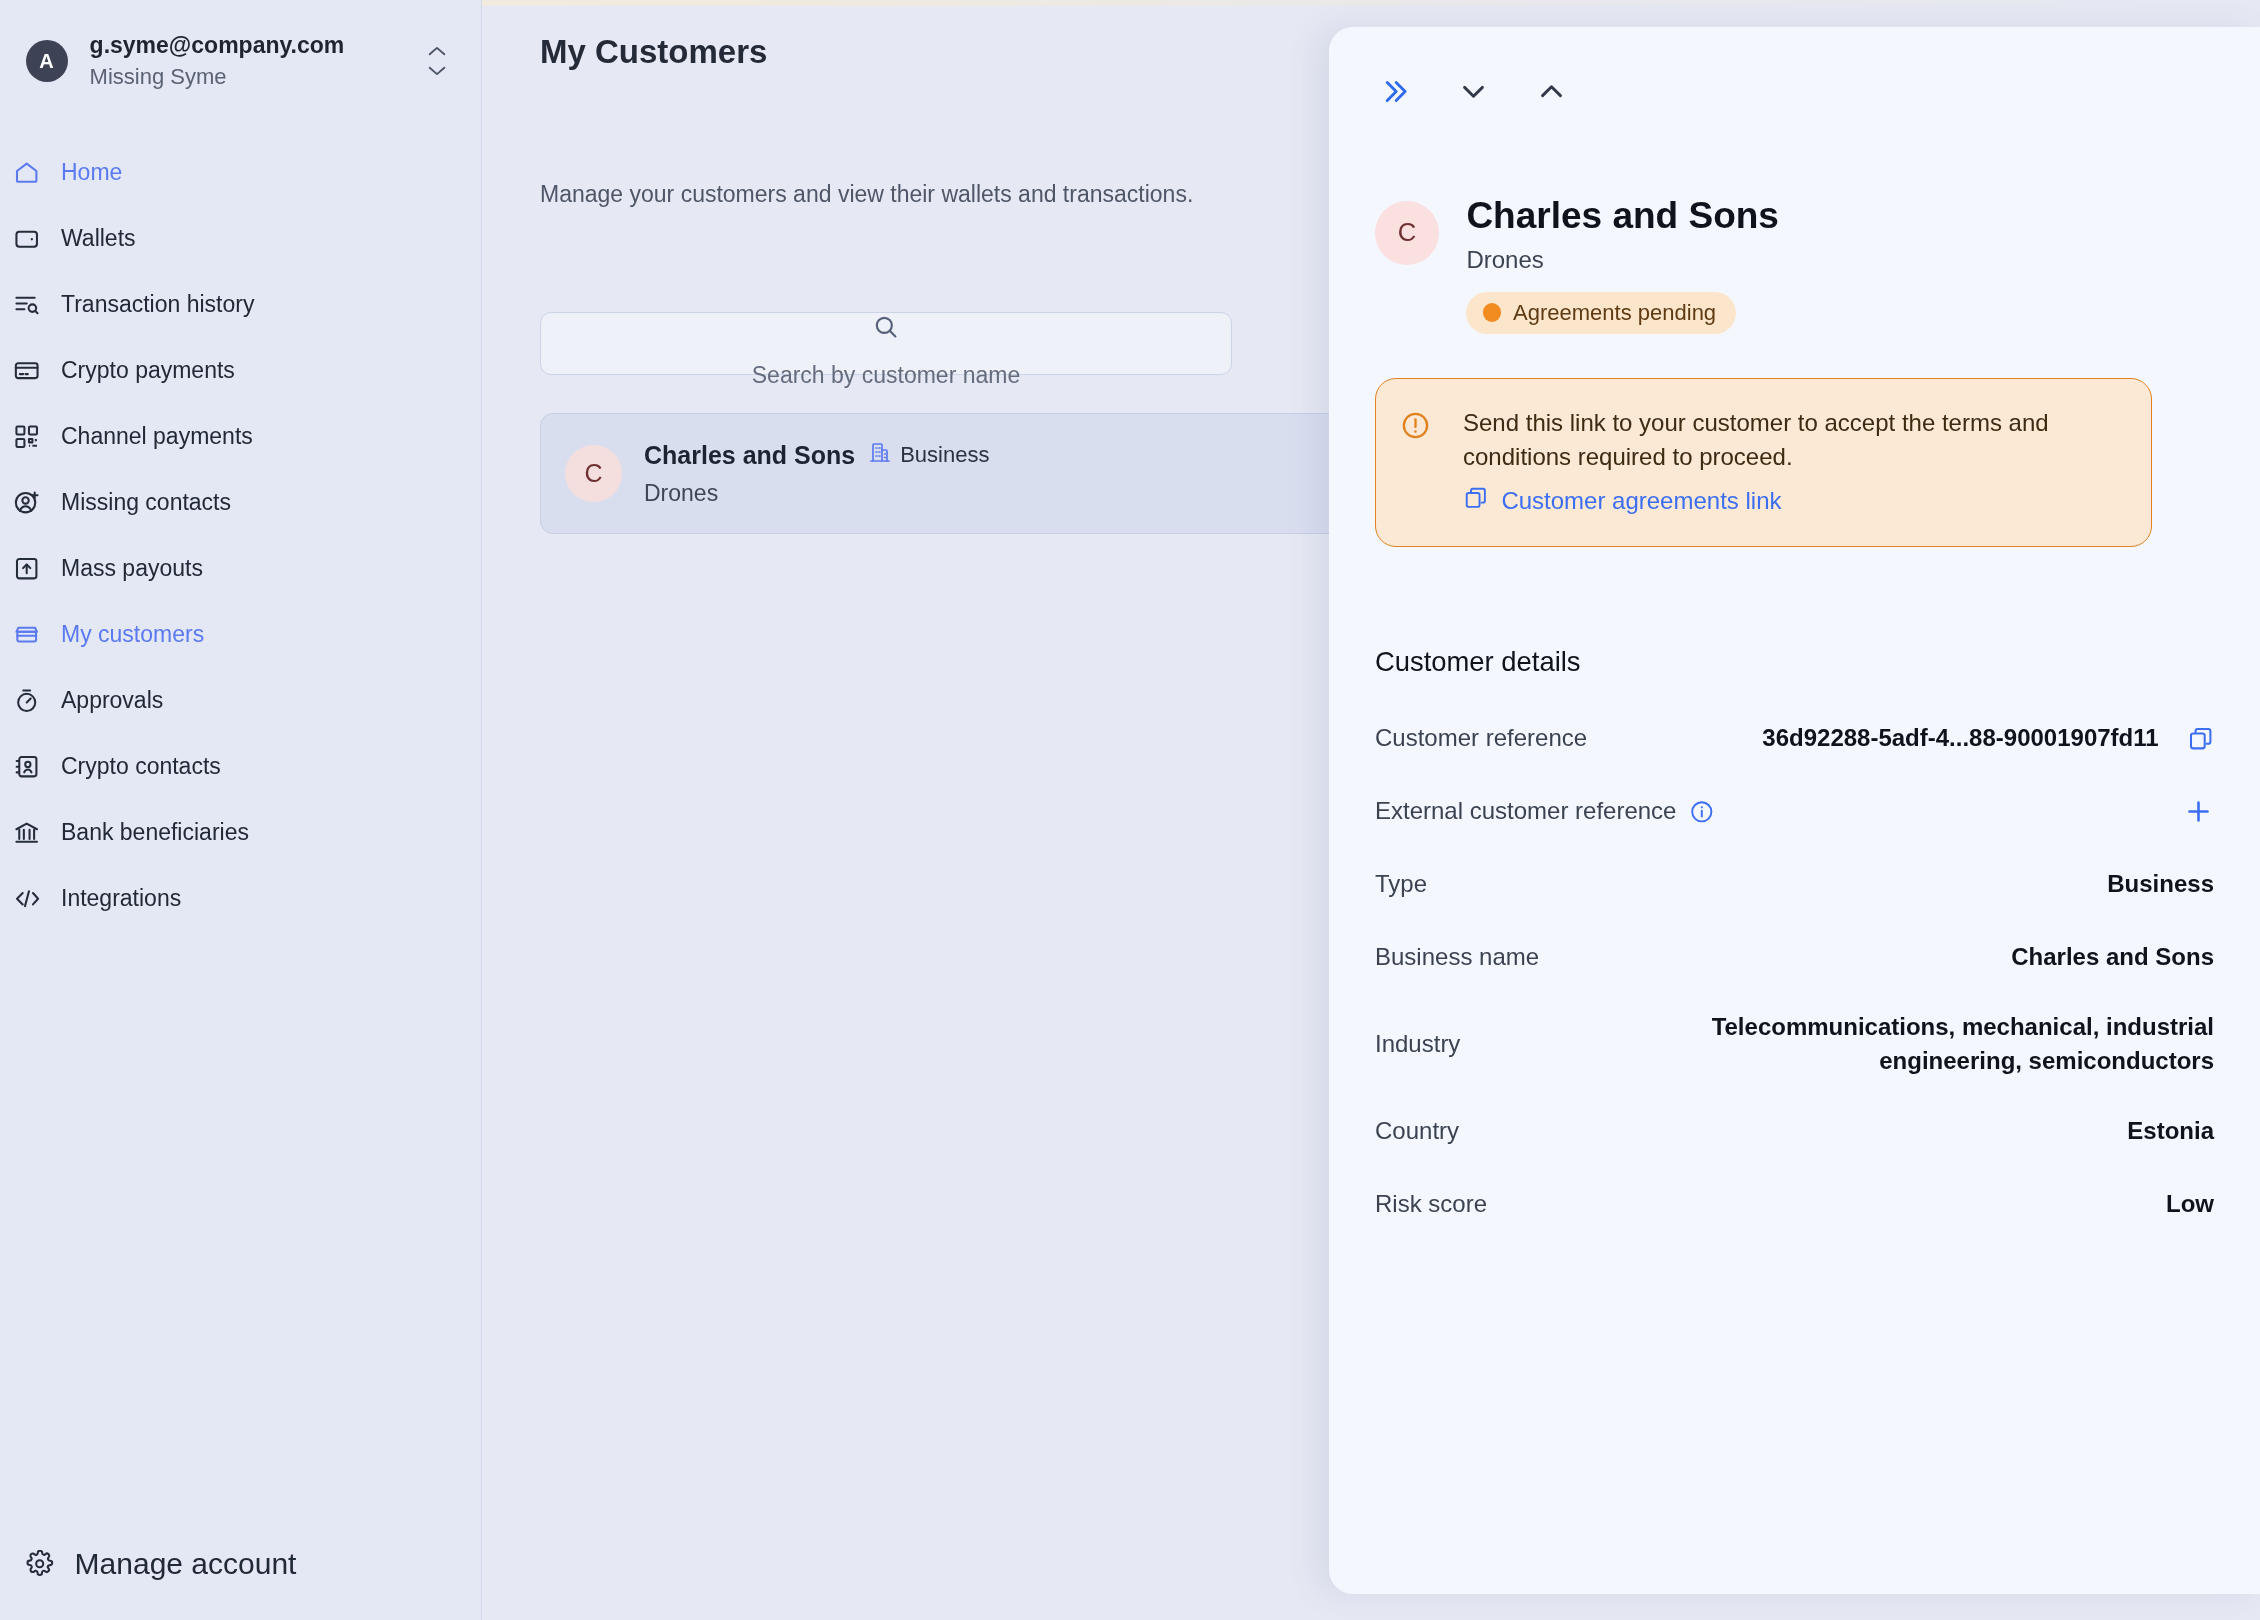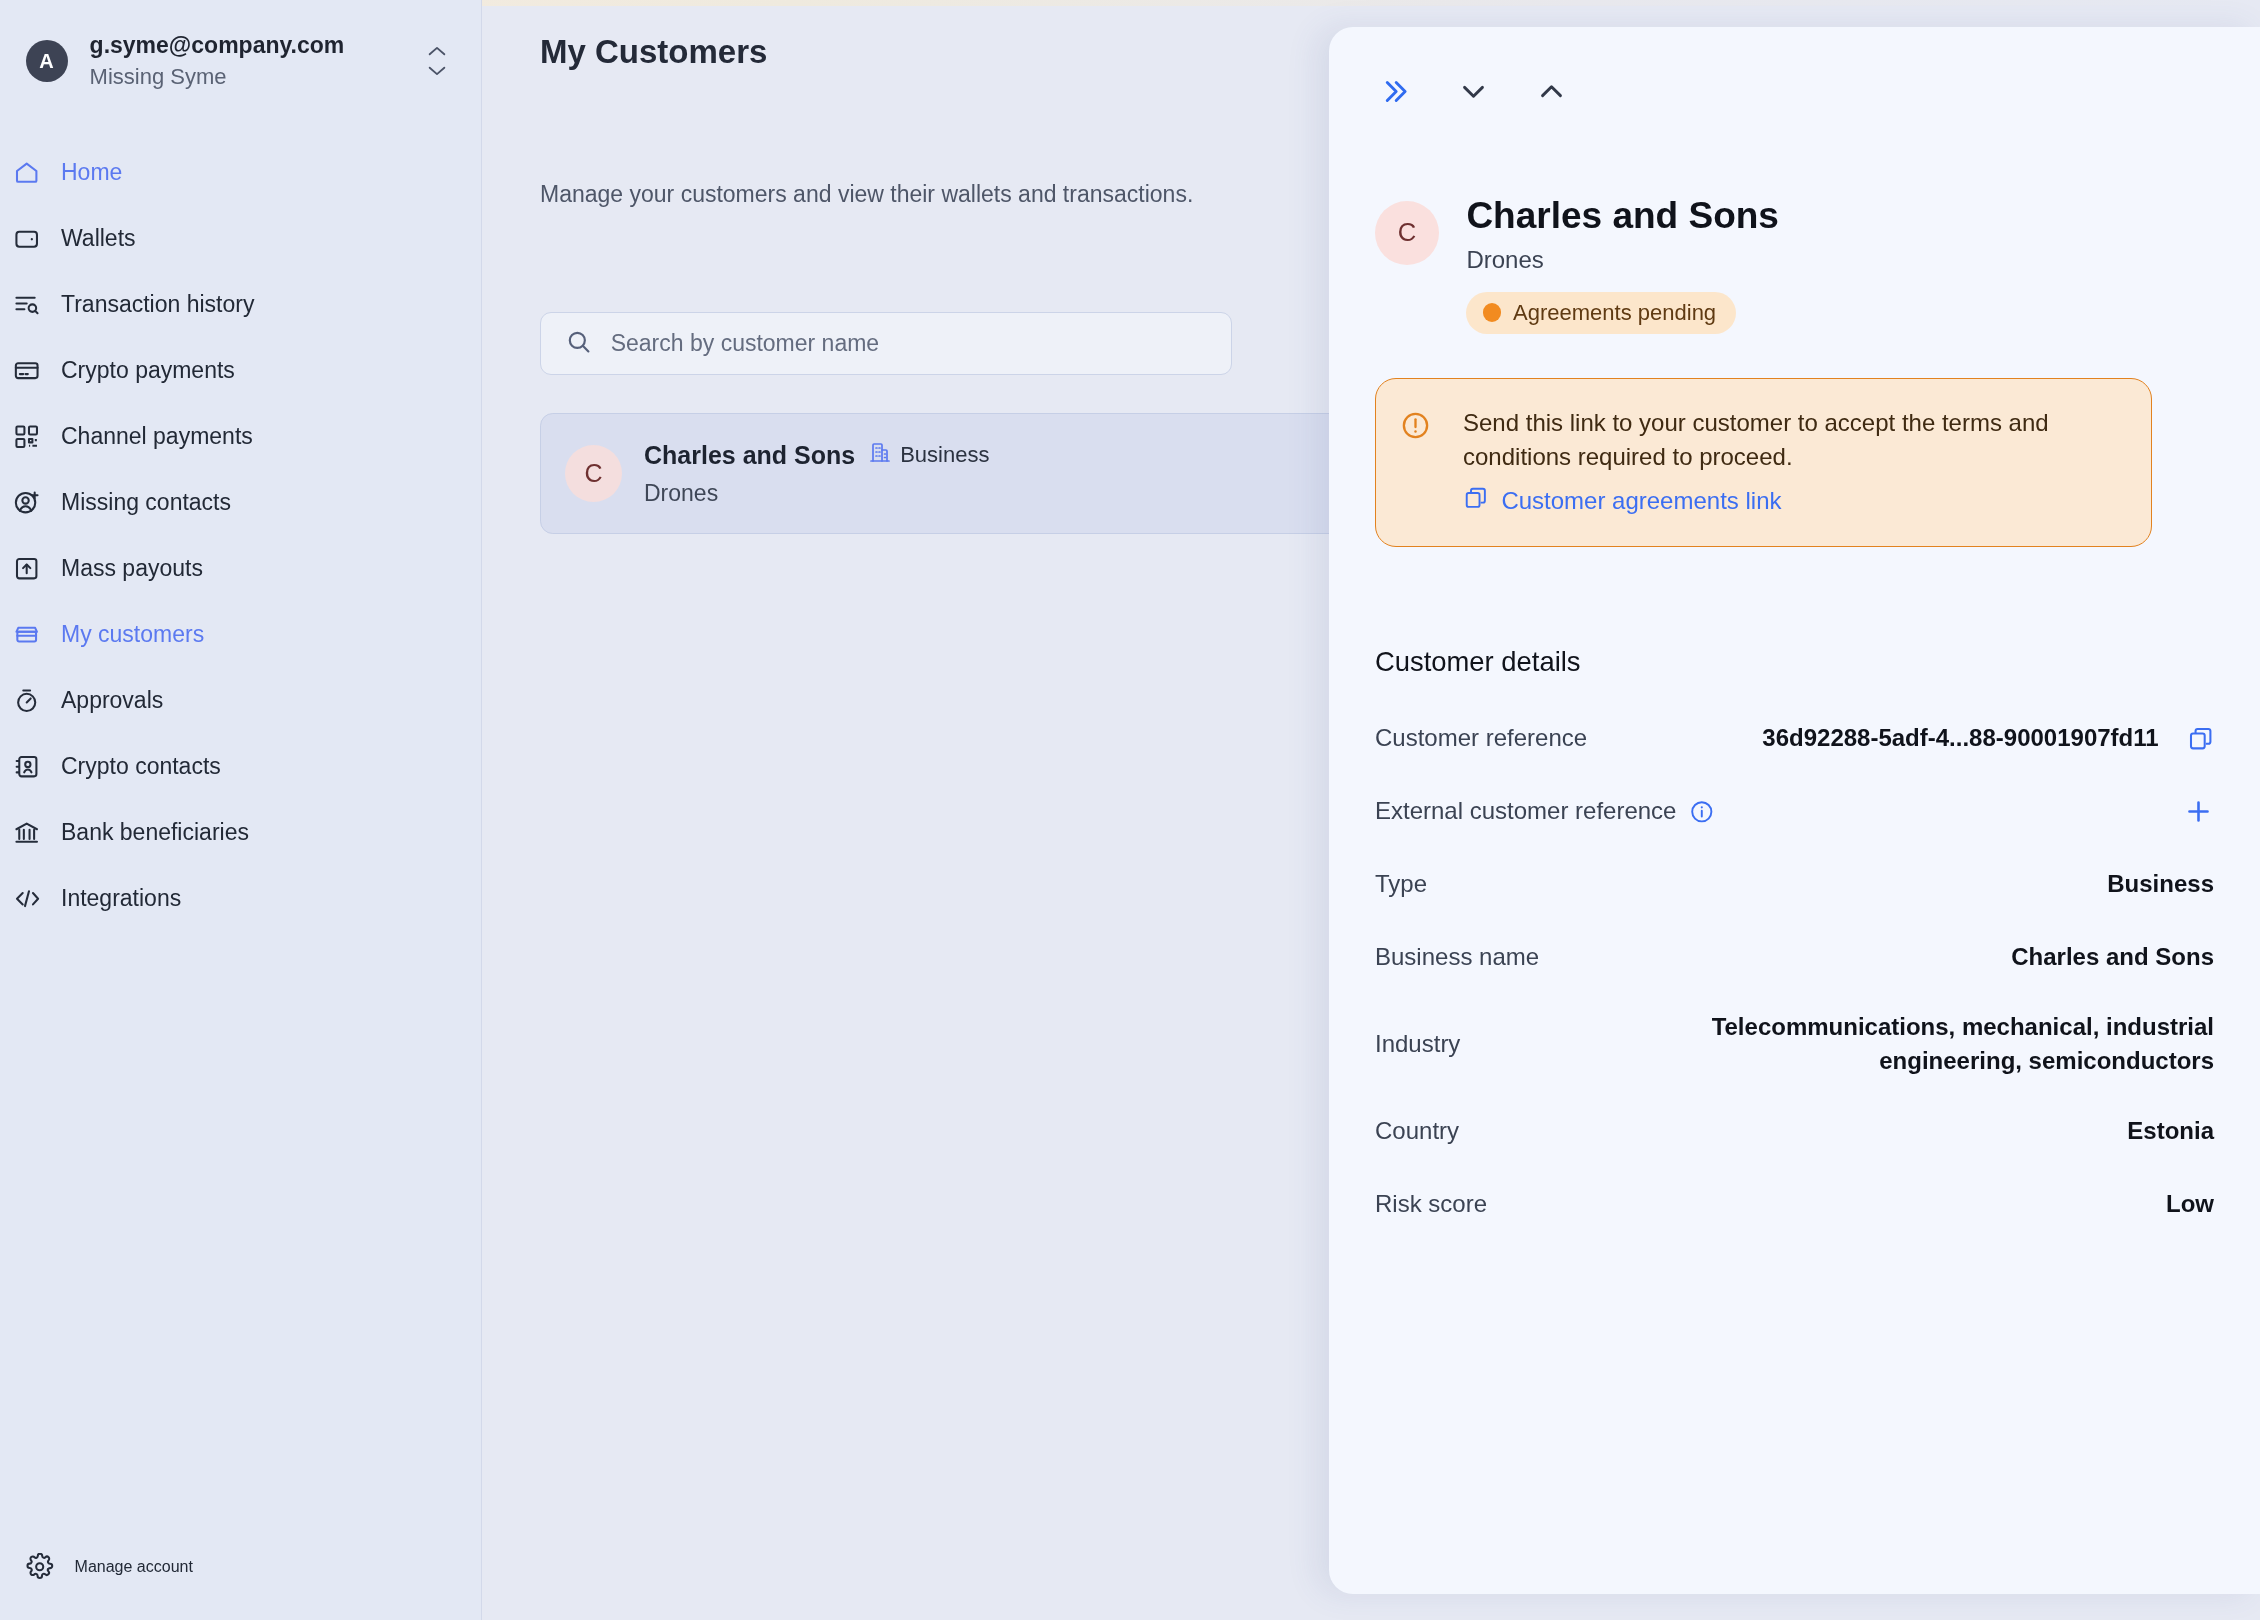--- a/index.html
+++ b/index.html
@@ -44,32 +44,32 @@
     font-size: 23px; color: #222936; cursor: pointer;
   }
   .nav-item .ico { width: 29px; height: 29px; display:flex; align-items:center; justify-content:center; flex:0 0 auto; }
   .nav-item.active { color: #5b79f0; }
   .nav-item.active .ico svg { stroke: #5b79f0; }
   .nav-item svg { stroke: #252c3a; }
 
   .manage-account {
     position: absolute; left: 0; bottom: 40px; width: 100%;
     display: flex; align-items: center; gap: 20px;
-    padding-left: 25.6px; font-size: 16px; color: #222936; cursor: pointer;
+    padding-left: 25.6px; font-size: 30px; color: #222936; cursor: pointer;
   }
 
   
   .main { position: absolute; left: 482px; top: 0; right: 0; height: 1621px; }
   .page-title { position: absolute; left: 58px; top: 33px; font-size: 33px; font-weight: 700; color: #242a38; }
   .page-sub   { position: absolute; left: 58px; top: 181px; font-size: 23px; color: #4e5668; }
 
   .search-box {
     position: absolute; left: 58px; top: 312px; width: 692px; height: 63px;
     background: #eef1f8; border: 0.9px solid #ccd4e8; border-radius: 11px;
-    display: flex; align-items: center; gap: 18.3px; padding: 0 24px;
+    display: flex; align-items: center; gap: 18.3px; padding: 0 24px; flex-direction: column;
   }
   .search-ph { font-size: 23px; color: #646c7f; }
 
   .cust-card {
     position: absolute; left: 58px; top: 413px; width: 932px; height: 121px;
     background: #d9deef; border: 0.9px solid #c6cfe6; border-radius: 12.8px;
     display: flex; align-items: center; gap: 22px; padding: 0 24px;
     overflow: hidden;
   }
   .avatar-pink {

